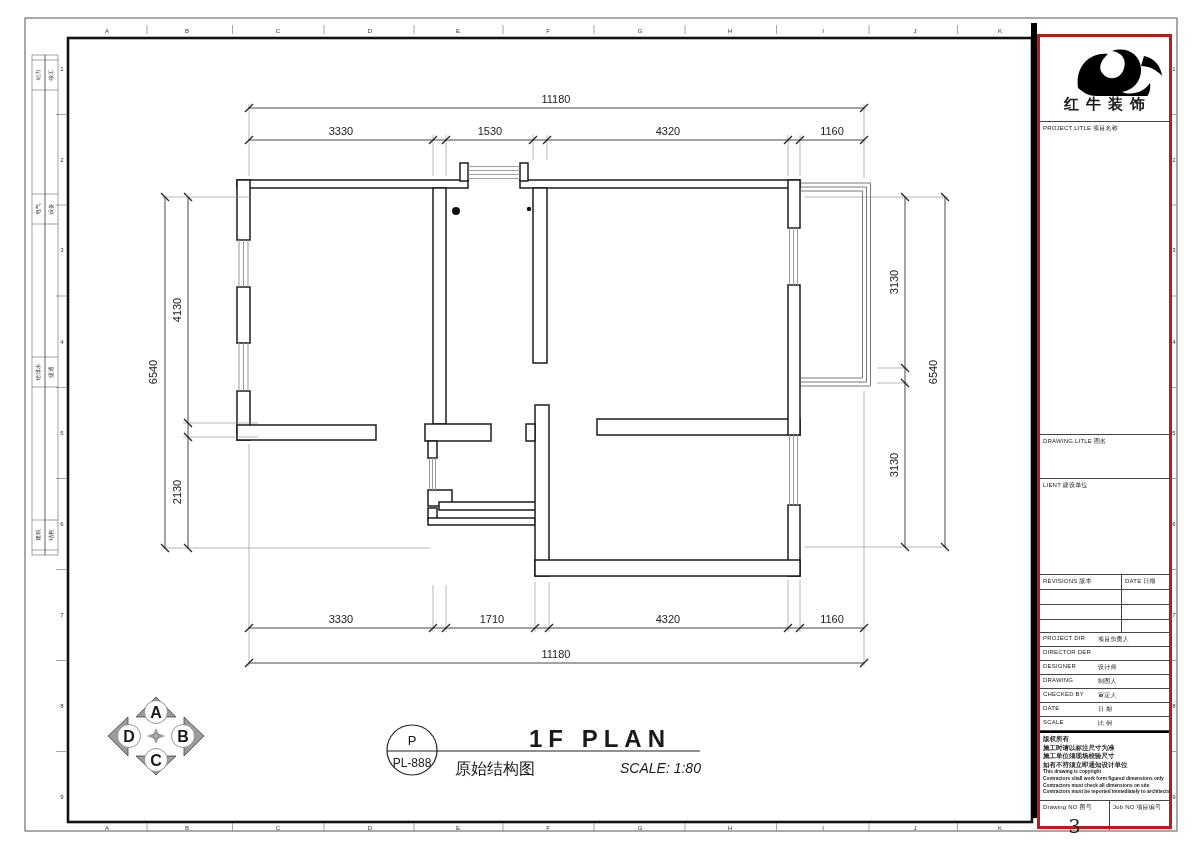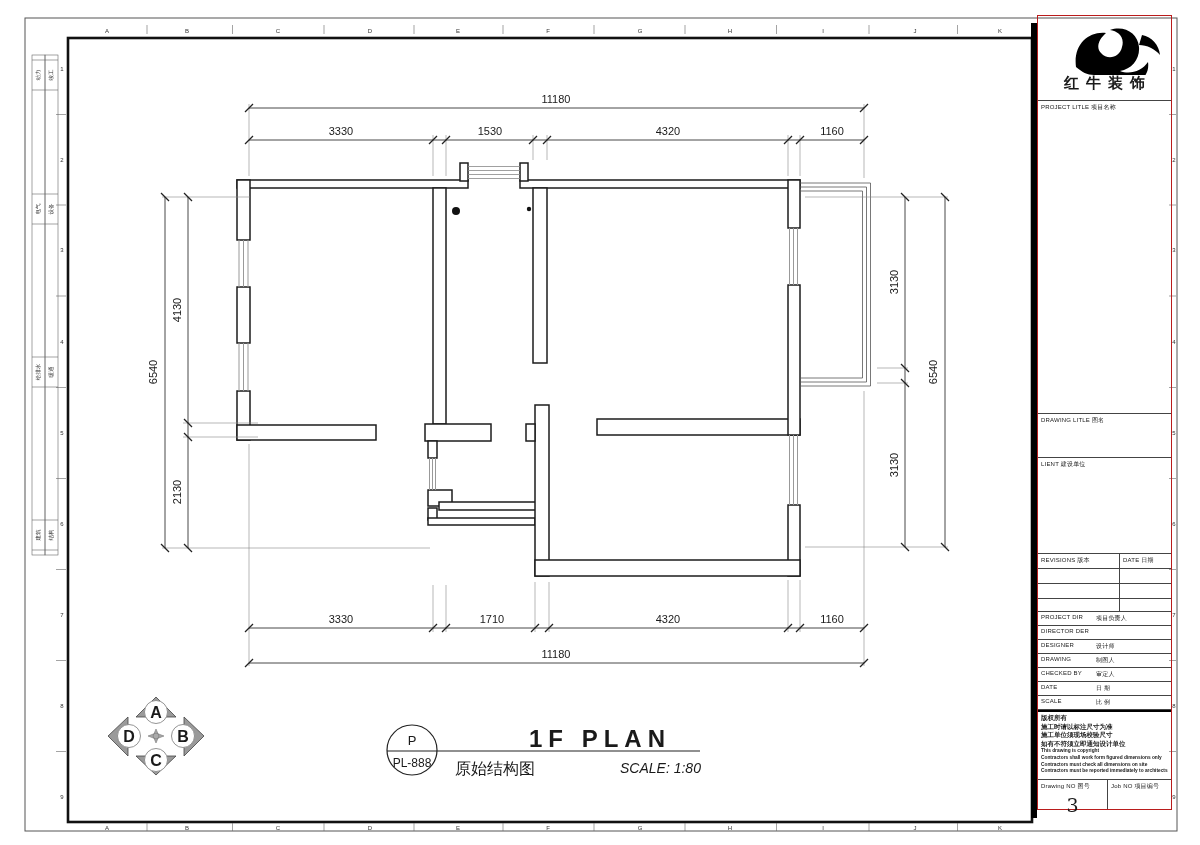--- a/index.html
+++ b/index.html
@@ -3,22 +3,22 @@
 <meta charset="utf-8">
 <style>
   html,body{margin:0;padding:0;background:#fff;}
   .sheet{position:relative;width:1200px;height:845px;background:#fff;overflow:hidden;
          font-family:"Liberation Sans",sans-serif;color:#1a1a1a;}
   svg text{font-family:"Liberation Sans",sans-serif;fill:#1a1a1a;}
   .dim{font-size:11px;}
   .ruler{font-size:6px;fill:#333;}
   .stamp{font-size:5.5px;fill:#333;}
   
-  .tb{position:absolute;left:1037px;top:15px;width:135px;height:795px;
-      border:1px solid #b91c1c;box-sizing:border-box;font-size:6px;}
+  .tb{position:absolute;left:1037px;top:34px;width:135px;height:795px;
+      border:3px solid #b91c1c;box-sizing:border-box;font-size:6px;}
   .tb-bar{position:absolute;left:1031px;top:23px;width:6px;height:795px;background:#000;}
   .tb-row{position:absolute;left:0;right:0;border-top:1px solid #444;box-sizing:border-box;padding:2px 3px;}
   .tb-label{font-size:6px;letter-spacing:.2px;white-space:nowrap;}
   .brand{position:absolute;top:58px;left:0;right:0;text-align:center;font-size:15px;
          font-weight:bold;letter-spacing:7px;padding-left:7px;}
   .firm-value{text-align:center;font-size:10px;font-weight:bold;margin-top:9px;}
   .rev-col{position:absolute;top:0;bottom:0;left:81px;border-left:1px solid #444;padding:2px 3px;box-sizing:border-box;}
   .rev-line{position:absolute;left:0;right:0;border-top:1px solid #444;}
   .thick{background:#000;height:3px;padding:0;}
   .cr-zh{font-size:6.5px;font-weight:600;line-height:8.6px;white-space:nowrap;}

